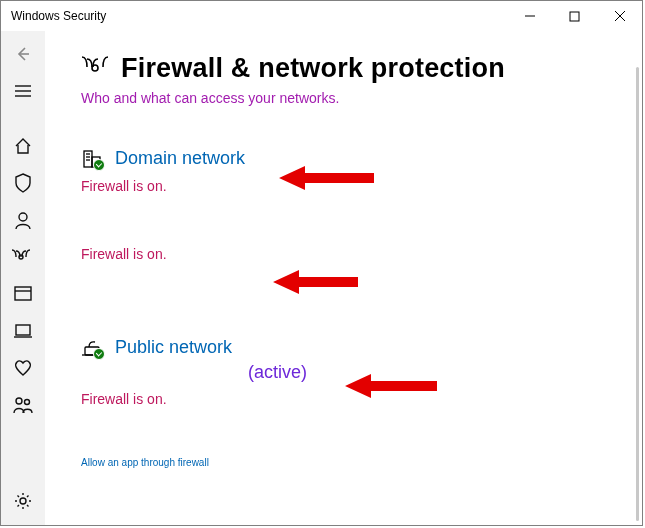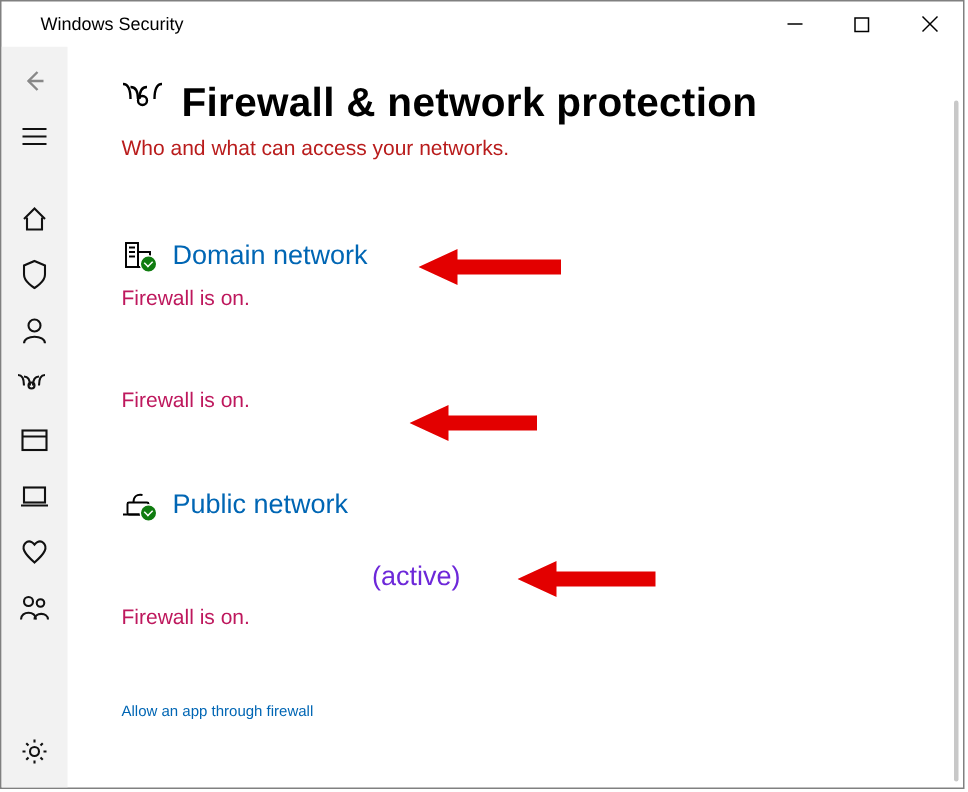--- a/index.html
+++ b/index.html
@@ -19,21 +19,21 @@
     box-sizing: border-box;
     display: flex;
     flex-direction: column;
     position: relative;
   }
   
   .titlebar {
     height: 30px;
     display: flex;
     align-items: center;
-    padding-left: 26px;
+    padding-left: 10px;
     font-size: 12px;
   }
   .title-text { flex: 0 0 auto; }
   .title-spacer { flex: 1; }
   .title-controls { display: flex; height: 100%; }
   .title-btn {
     width: 45px;
     height: 100%;
     display: flex;
     align-items: center;
@@ -85,27 +85,27 @@
     margin-bottom: 6px;
   }
   .page-head svg { stroke:#000; fill:none; stroke-width:1.6; }
   .page-title {
     font-size: 27px;
     font-weight: 600;
     letter-spacing: 0.2px;
   }
   .page-sub {
     font-size: 14px;
-    color: #b91c1c;
-    margin-bottom: 54px;
+    color: #a21caf;
+    margin-bottom: 42px;
   }
   .net-section { margin-bottom: 52px; }
   .net-row {
     display: flex;
-    align-items: flex-start;
+    align-items: center;
     gap: 12px;
   }
   .net-icon {
     width: 22px; height: 20px;
     display:flex; align-items:center; justify-content:center;
     position: relative;
   }
   .net-icon svg { stroke:#000; fill:none; stroke-width:1.3; }
   .check-dot {
     position:absolute; right:-2px; bottom:-2px;

